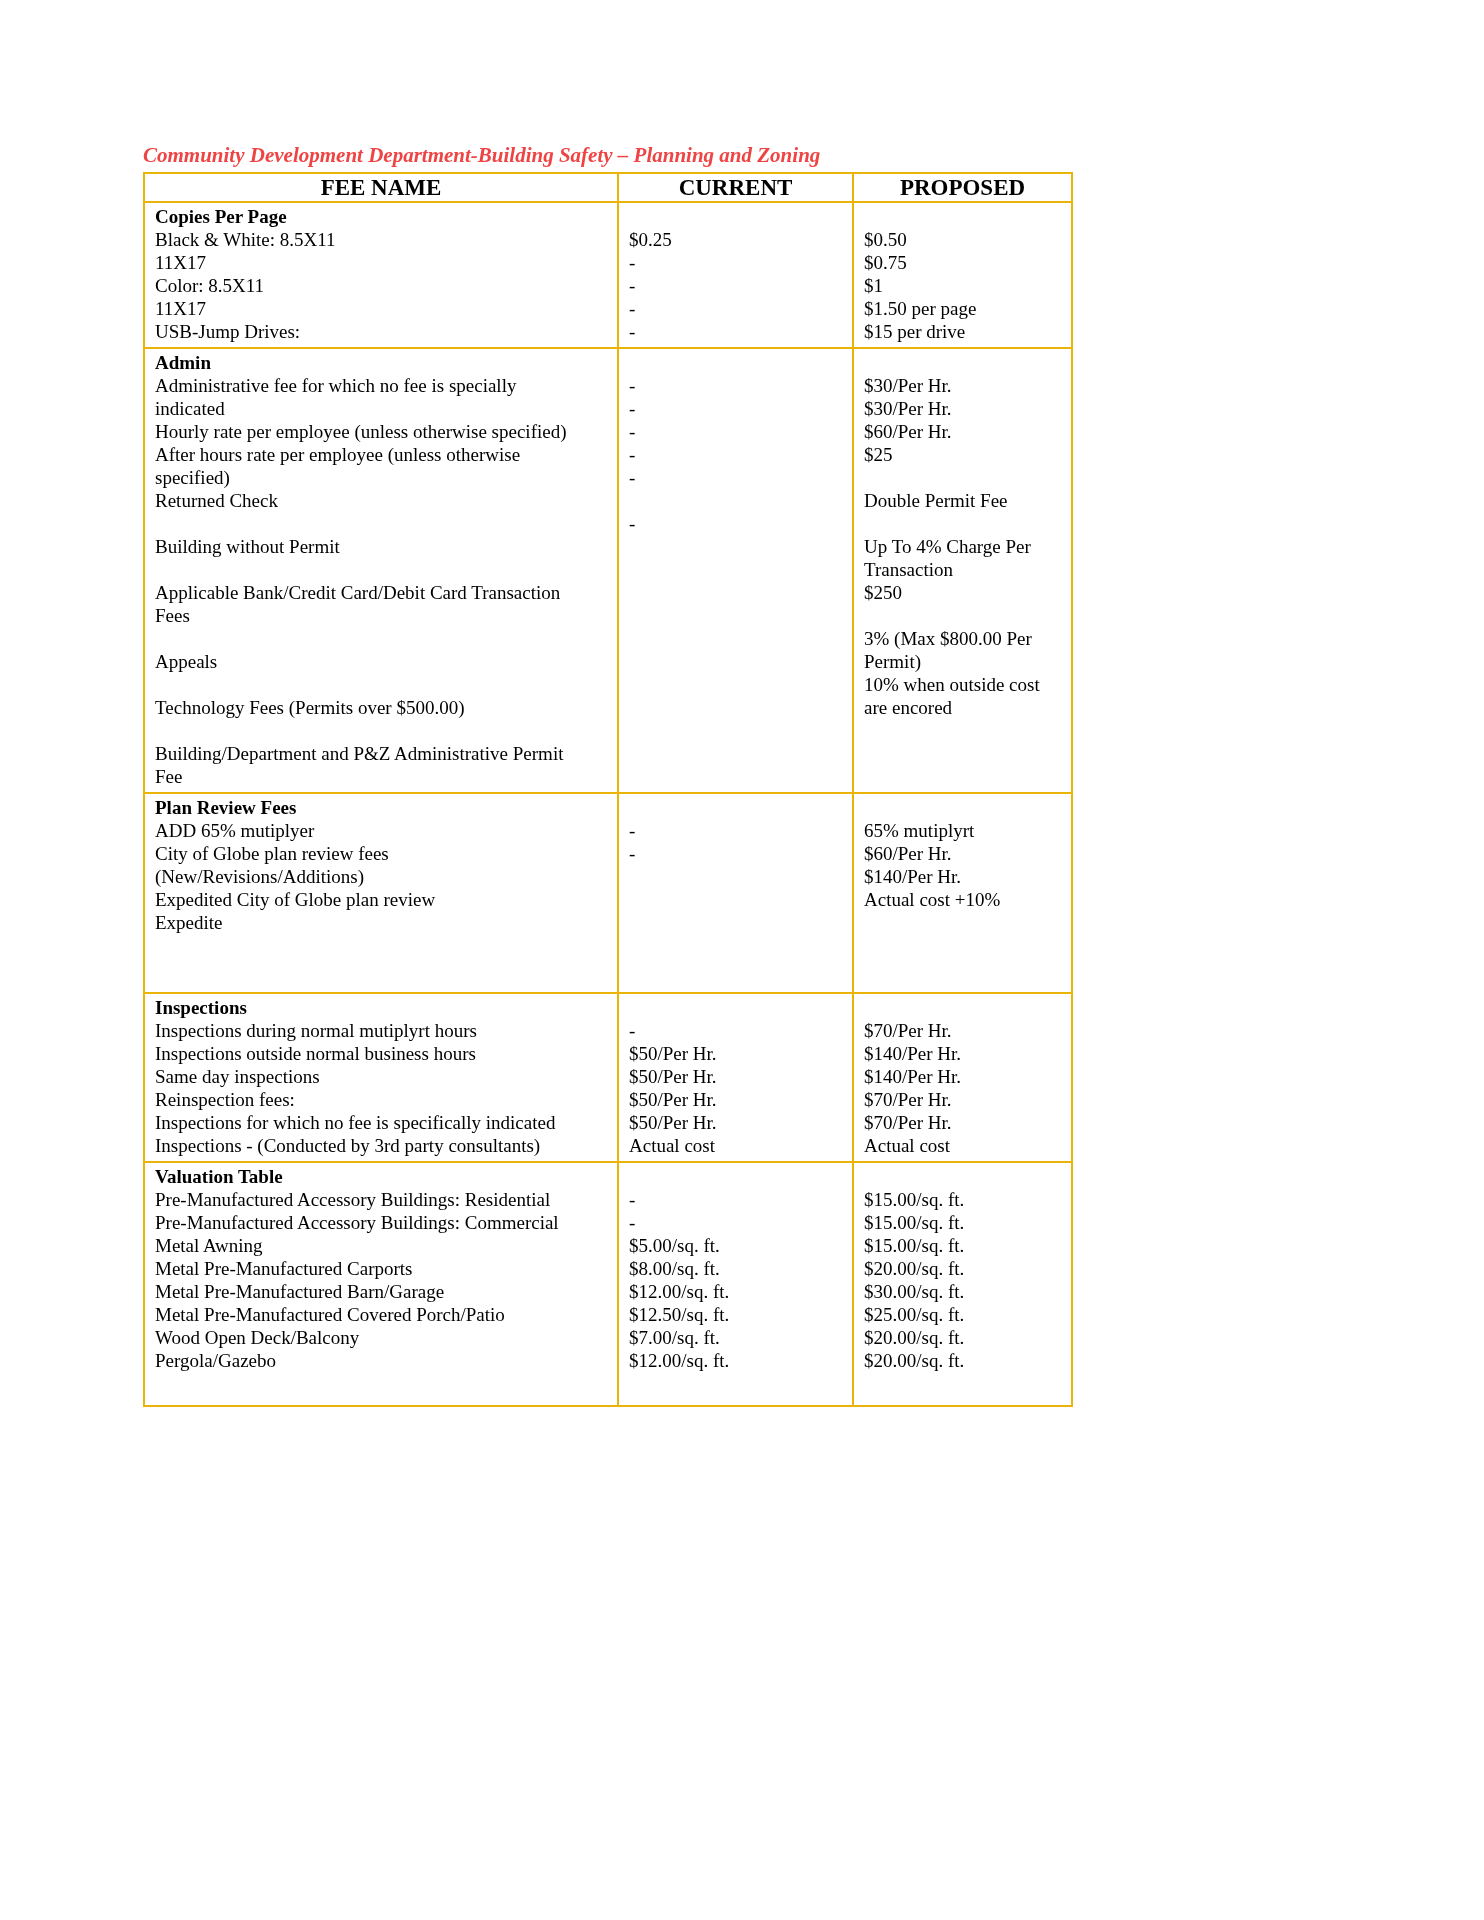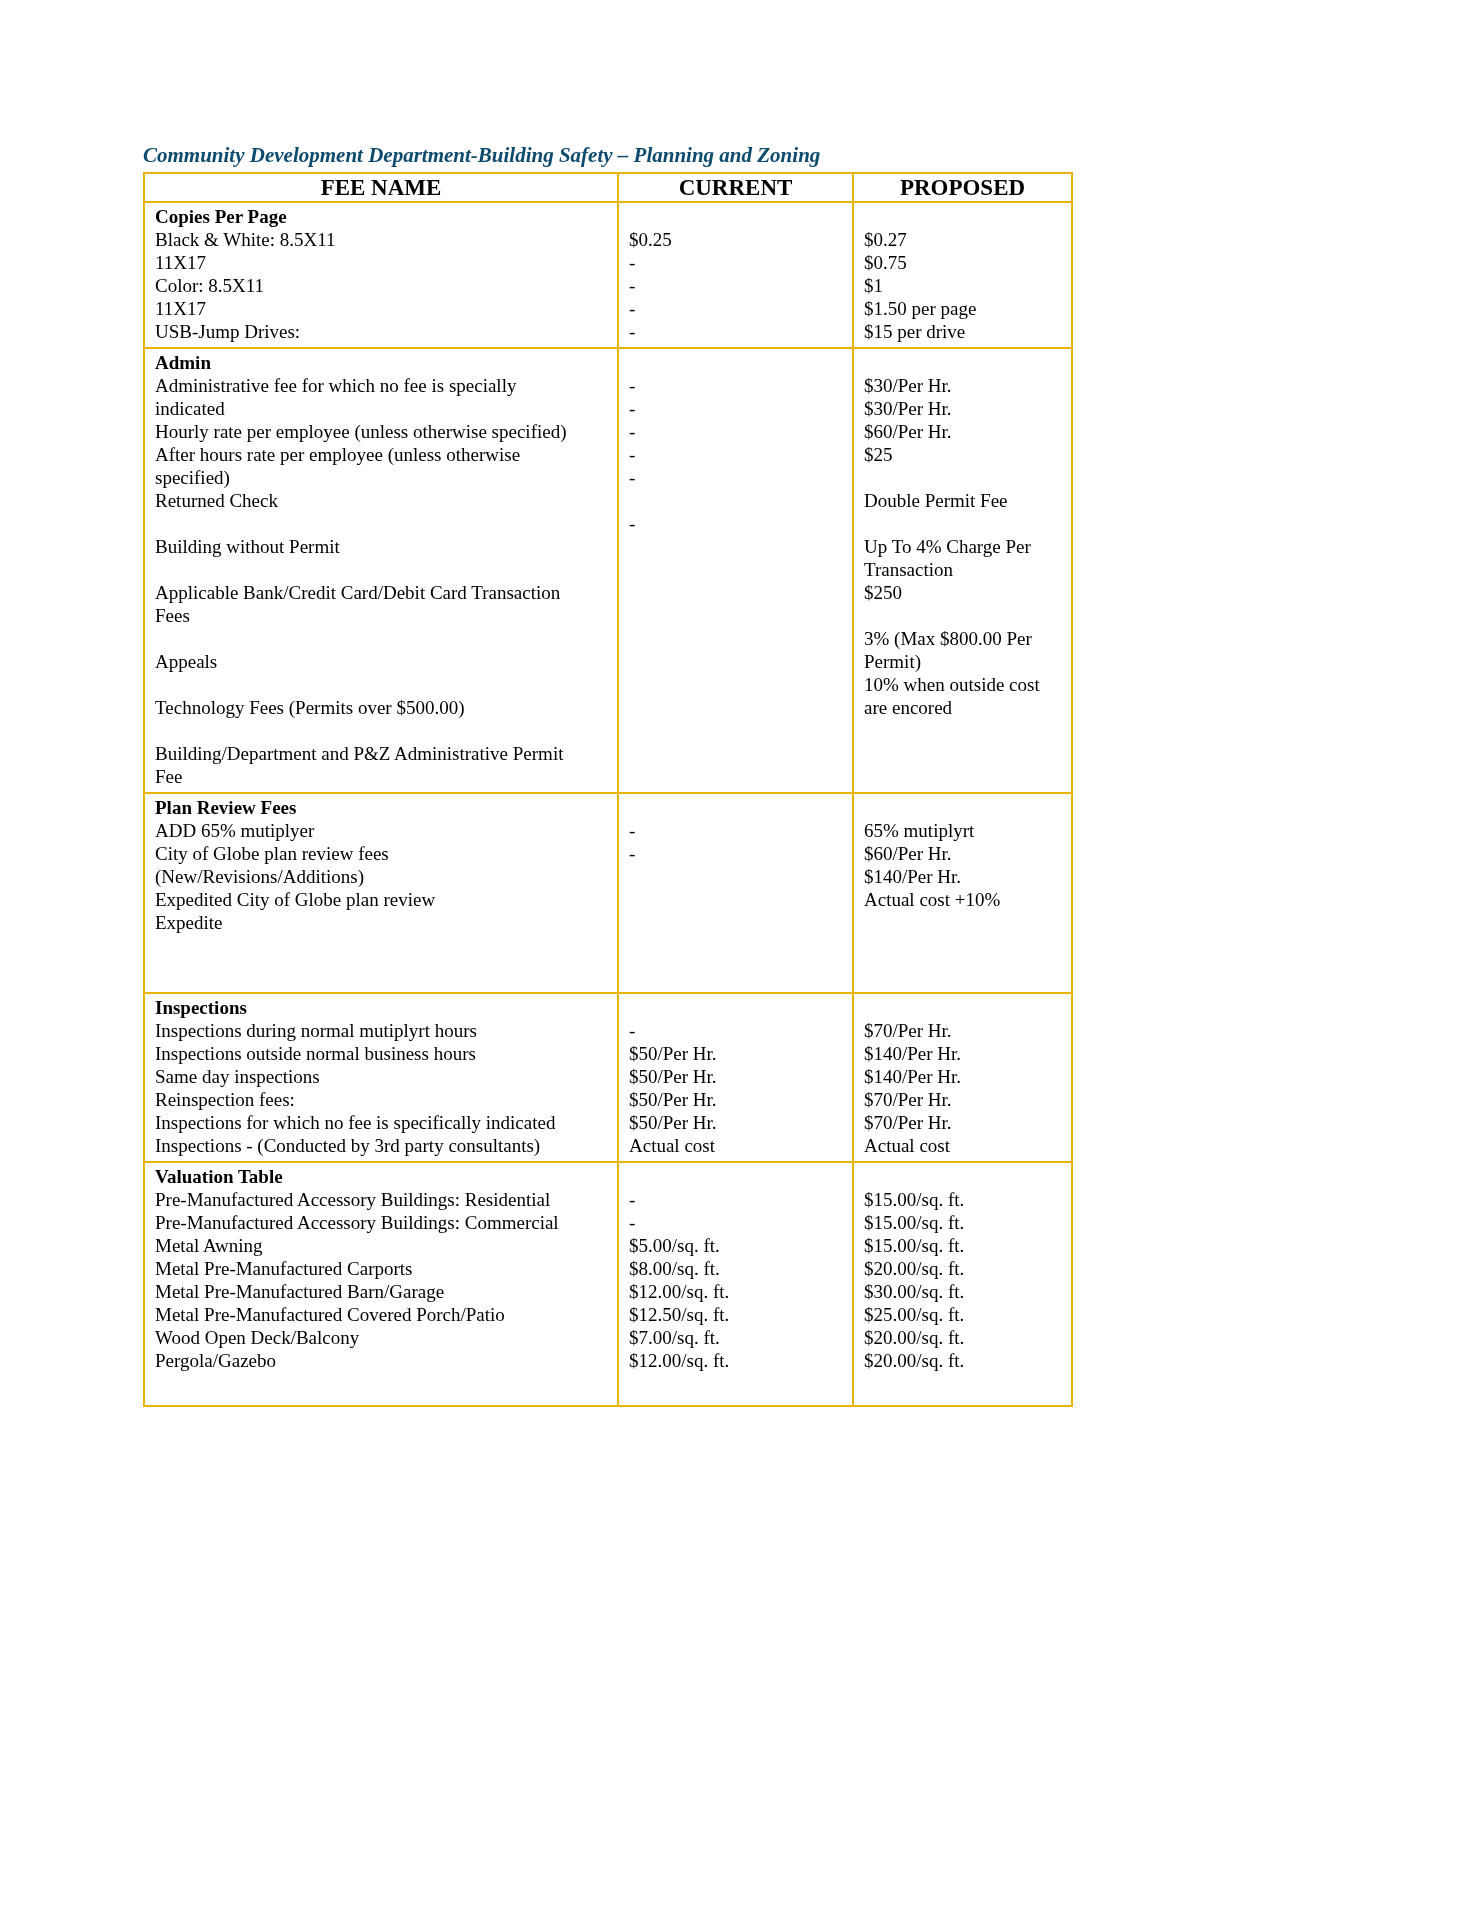--- a/index.html
+++ b/index.html
@@ -27,21 +27,21 @@
     white-space: pre;
   }
   .doc-subtitle {
     position: absolute;
     left: 143px;
     top: 143px;
     font-family: "Liberation Serif", serif;
     font-style: italic;
     font-weight: bold;
     font-size: 21px;
-    color: #0c4a6e;
+    color: #ef4444;
     white-space: pre;
   }
   table.fee-table {
     position: absolute;
     left: 143px;
     top: 172px;
     width: 928px;
     border-collapse: collapse;
     table-layout: fixed;
   }
@@ -114,21 +114,21 @@
 USB-Jump Drives:</div>
         </td>
         <td>
           <div class="cell-text offset">$0.25
 -
 -
 -
 -</div>
         </td>
         <td>
-          <div class="cell-text offset">$0.27
+          <div class="cell-text offset">$0.50
 $0.75
 $1
 $1.50 per page
 $15 per drive</div>
         </td>
       </tr>
 
       <tr class="s1">
         <td>
           <div class="sec-title">Admin</div>

